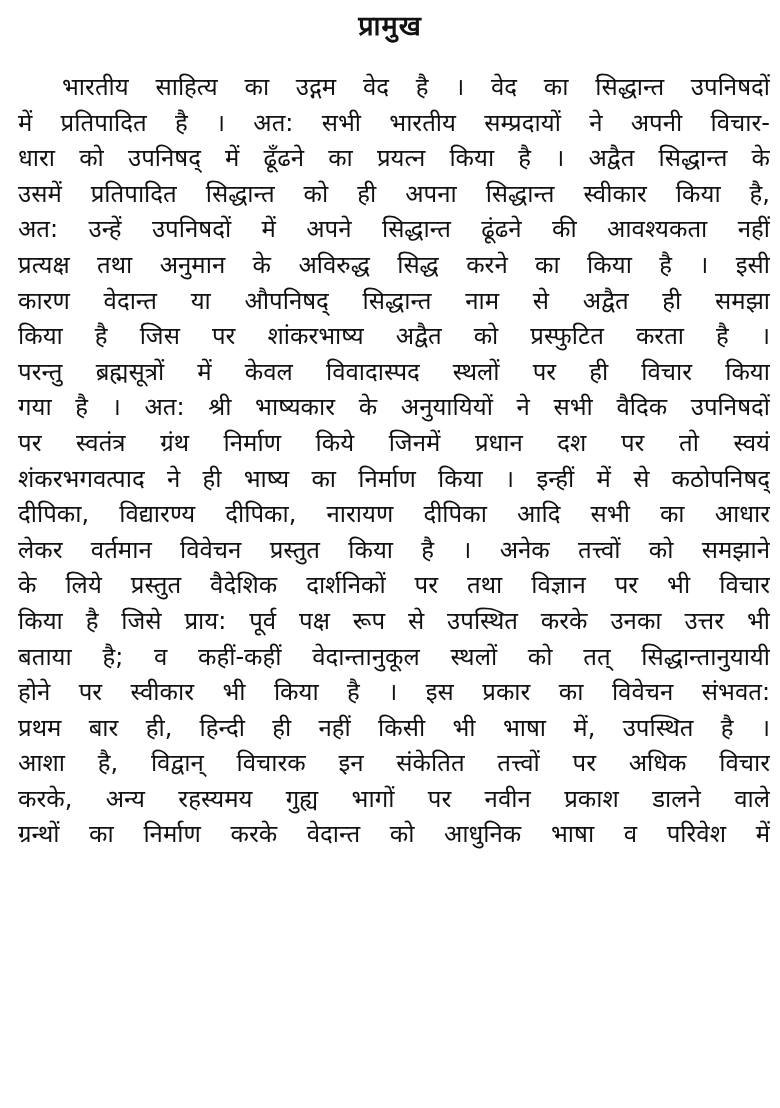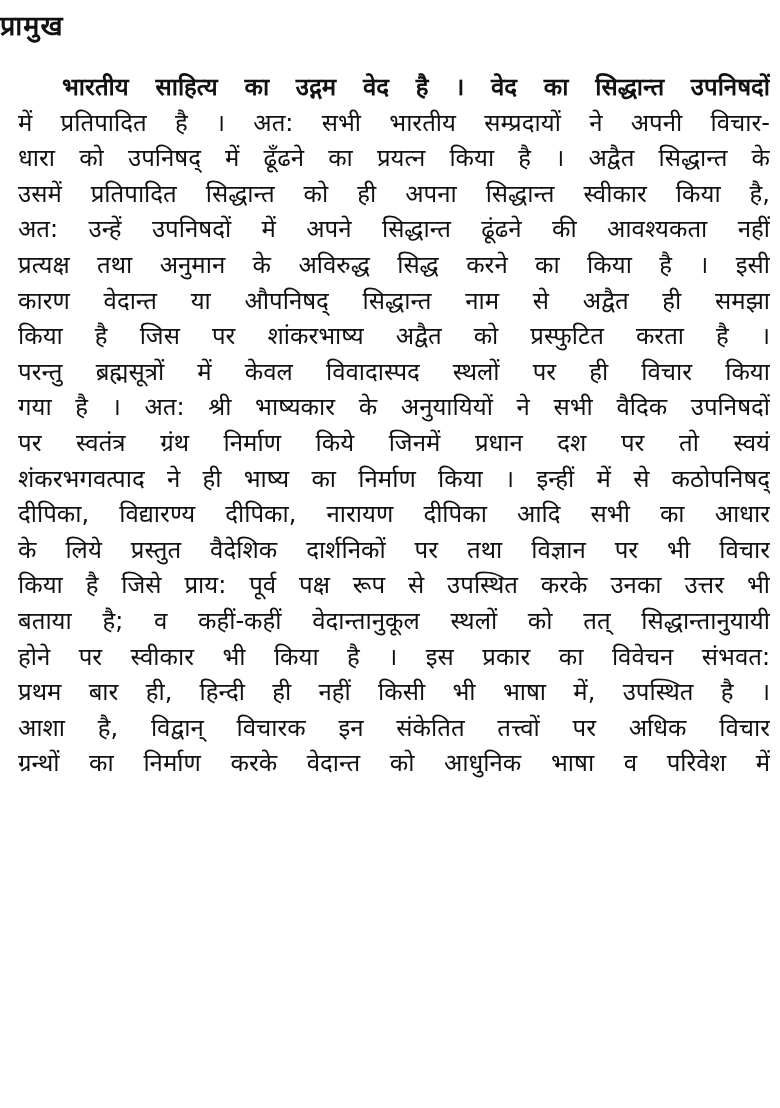--- a/index.html
+++ b/index.html
@@ -10,36 +10,36 @@
     font-family: "DejaVu Sans", sans-serif;
     overflow: hidden;
     position: relative;
   }
   .page {
     position: absolute; left: 0; top: 0;
     width: 780px; height: 1108px;
   }
   .title {
     position: absolute; top: 6px; left: 0; width: 780px;
-    text-align: left;
+    text-align: center;
     font-size: 27px; font-weight: bold;
     letter-spacing: 1px;
   }
   .body-text {
     position: absolute; top: 70px; left: 18px; width: 752px;
   }
   .line {
     height: 35.6px; line-height: 35.6px;
     font-size: 24px;
     white-space: nowrap;
     text-align: justify;
     text-align-last: justify;
     overflow: hidden;
   }
-  .line.first { padding-left: 44px; font-weight: bold; }
+  .line.first { padding-left: 44px; }
   .line.last { text-align-last: left; }
 </style>
 </head>
 <body>
 
 <div class="page">
   <div class="title">प्रामुख</div>
   <div class="body-text">
     <div class="line first">भारतीय साहित्य का उद्गम वेद है । वेद का सिद्धान्त उपनिषदों</div>
     <div class="line">में प्रतिपादित है । अत: सभी भारतीय सम्प्रदायों ने अपनी विचार-</div>
@@ -47,21 +47,23 @@
     <div class="line">उसमें प्रतिपादित सिद्धान्त को ही अपना सिद्धान्त स्वीकार किया है,</div>
     <div class="line">अत: उन्हें उपनिषदों में अपने सिद्धान्त ढूंढने की आवश्यकता नहीं</div>
     <div class="line">प्रत्यक्ष तथा अनुमान के अविरुद्ध सिद्ध करने का किया है । इसी</div>
     <div class="line">कारण वेदान्त या औपनिषद् सिद्धान्त नाम से अद्वैत ही समझा</div>
     <div class="line">किया है जिस पर शांकरभाष्य अद्वैत को प्रस्फुटित करता है ।</div>
     <div class="line">परन्तु ब्रह्मसूत्रों में केवल विवादास्पद स्थलों पर ही विचार किया</div>
     <div class="line">गया है । अत: श्री भाष्यकार के अनुयायियों ने सभी वैदिक उपनिषदों</div>
     <div class="line">पर स्वतंत्र ग्रंथ निर्माण किये जिनमें प्रधान दश पर तो स्वयं</div>
     <div class="line">शंकरभगवत्पाद ने ही भाष्य का निर्माण किया । इन्हीं में से कठोपनिषद्</div>
     <div class="line">दीपिका, विद्यारण्य दीपिका, नारायण दीपिका आदि सभी का आधार</div>
+    <div class="line">लेकर वर्तमान विवेचन प्रस्तुत किया है । अनेक तत्त्वों को समझाने</div>
     <div class="line">के लिये प्रस्तुत वैदेशिक दार्शनिकों पर तथा विज्ञान पर भी विचार</div>
     <div class="line">किया है जिसे प्राय: पूर्व पक्ष रूप से उपस्थित करके उनका उत्तर भी</div>
     <div class="line">बताया है; व कहीं-कहीं वेदान्तानुकूल स्थलों को तत् सिद्धान्तानुयायी</div>
     <div class="line">होने पर स्वीकार भी किया है । इस प्रकार का विवेचन संभवत:</div>
     <div class="line">प्रथम बार ही, हिन्दी ही नहीं किसी भी भाषा में, उपस्थित है ।</div>
     <div class="line">आशा है, विद्वान् विचारक इन संकेतित तत्त्वों पर अधिक विचार</div>
+    <div class="line">करके, अन्य रहस्यमय गुह्य भागों पर नवीन प्रकाश डालने वाले</div>
     <div class="line">ग्रन्थों का निर्माण करके वेदान्त को आधुनिक भाषा व परिवेश में</div>
   </div>
 </div>
 
 </body></html>

